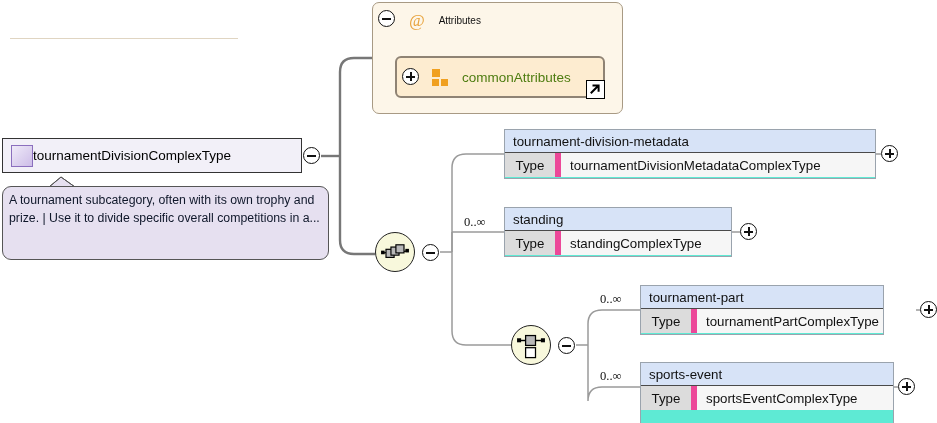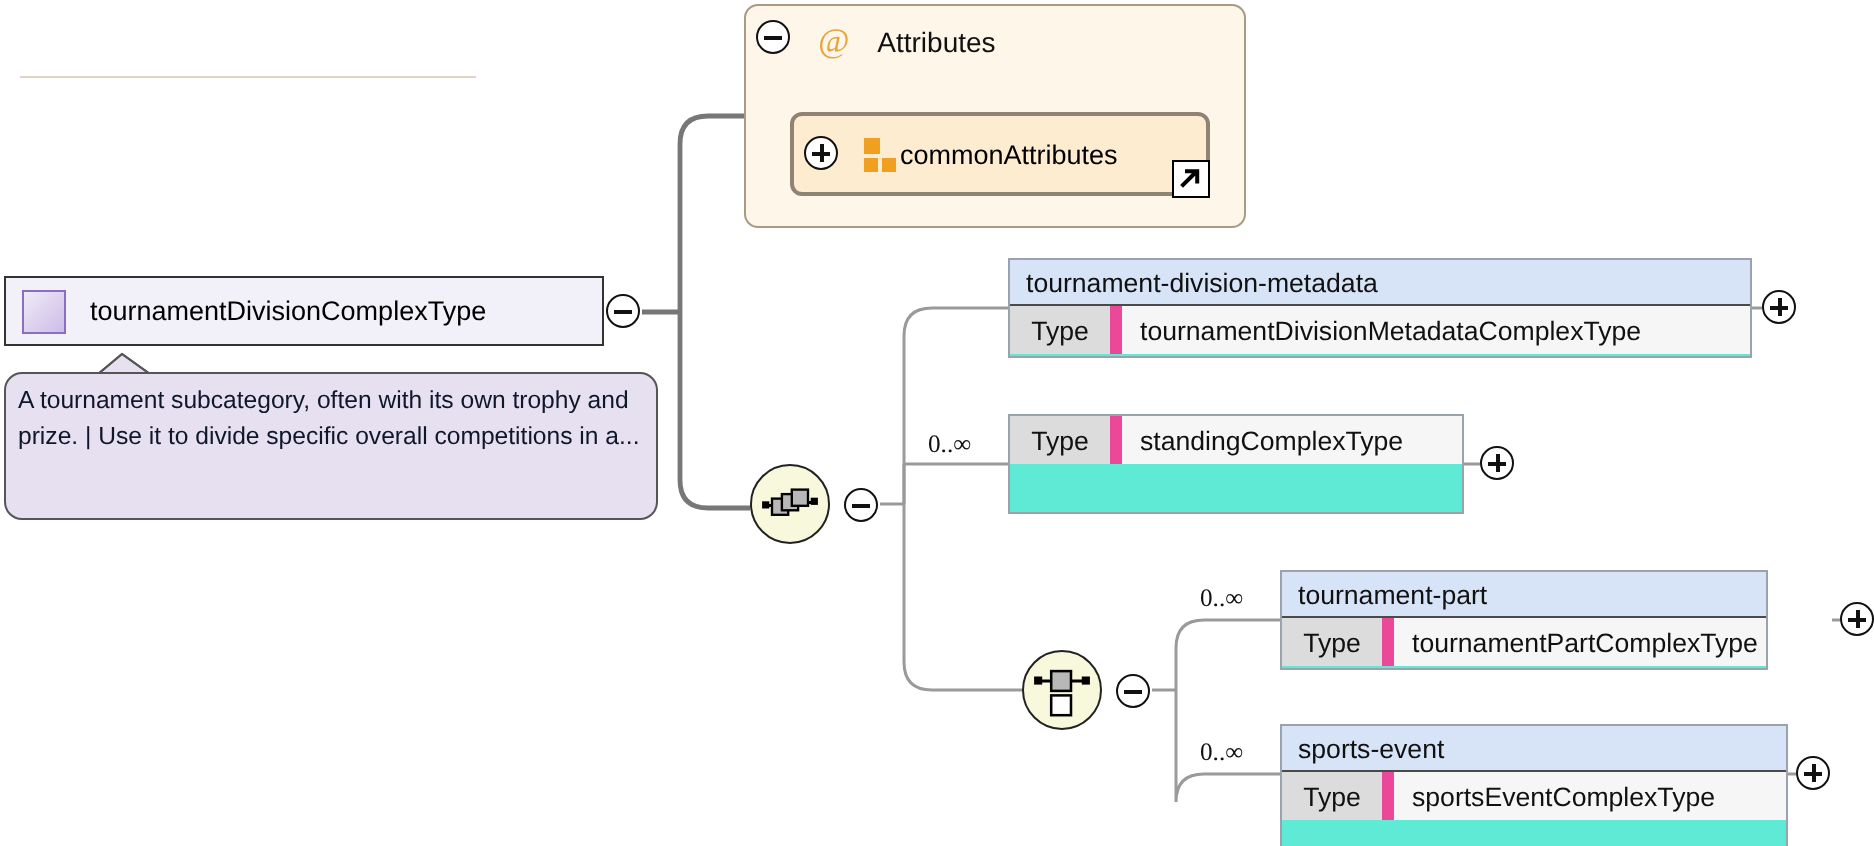--- a/index.html
+++ b/index.html
@@ -40,21 +40,20 @@
     padding-left: 8px;
     box-sizing: border-box;
   }
   .elem-swatch {
     width: 20px; height: 20px;
     background: linear-gradient(135deg, #efeaf8 0%, #cdbde8 100%);
     border: 1px solid #8b6fbe;
     flex: 0 0 auto;
   }
   .root-label {
-    margin-left: 12px;
     font-size: 13.5px;
     color: #000;
     white-space: nowrap;
   }
 
   
   .tooltip {
     left: 2px; top: 186px;
     width: 327px; height: 74px;
     background: #e6e0f0;
@@ -89,21 +88,21 @@
     box-sizing: border-box;
   }
   .attrs-at {
     font-size: 17px;
     color: #e8a33d;
     font-style: italic;
     margin-left: 12px;
     font-family: "Liberation Serif", serif;
   }
   .attrs-title {
-    font-size: 14px;
+    font-size: 10px;
     color: #111;
     margin-left: 14px;
   }
   .attrs-divider {
     position: absolute;
     left: 10px; top: 38px;
     width: 228px; height: 1px;
     background: #e0d5c2;
   }
 
@@ -114,21 +113,22 @@
     background: #fdecd0;
     border: 2px solid #8f8374;
     border-radius: 6px;
     box-sizing: border-box;
     display: flex;
     align-items: center;
     padding-left: 6px;
   }
   .ca-label {
     font-size: 13.5px;
-    color: #000000;
+    color: #4d7c0f;
+    margin-left: 12px;
     white-space: nowrap;
   }
   .attrgrp-icon {
     position: relative;
     width: 18px; height: 17px;
     margin-left: 12px;
     flex: 0 0 auto;
   }
   .attrgrp-icon i {
     position: absolute;
@@ -358,20 +358,21 @@
   <div class="node rec rec-tdm">
     <div class="rec-head">tournament-division-metadata</div>
     <div class="rec-row">
       <div class="rec-key">Type</div>
       <div class="rec-val">tournamentDivisionMetadataComplexType</div>
     </div>
   </div>
   <div class="node toggle plus tg-tdm"></div>
 
   <div class="node rec rec-std">
+    <div class="rec-head">standing</div>
     <div class="rec-row">
       <div class="rec-key">Type</div>
       <div class="rec-val">standingComplexType</div>
     </div>
   </div>
   <div class="node occ occ-std">0..∞</div>
   <div class="node toggle plus tg-std"></div>
 
   <div class="node rec rec-tp">
     <div class="rec-head">tournament-part</div>

